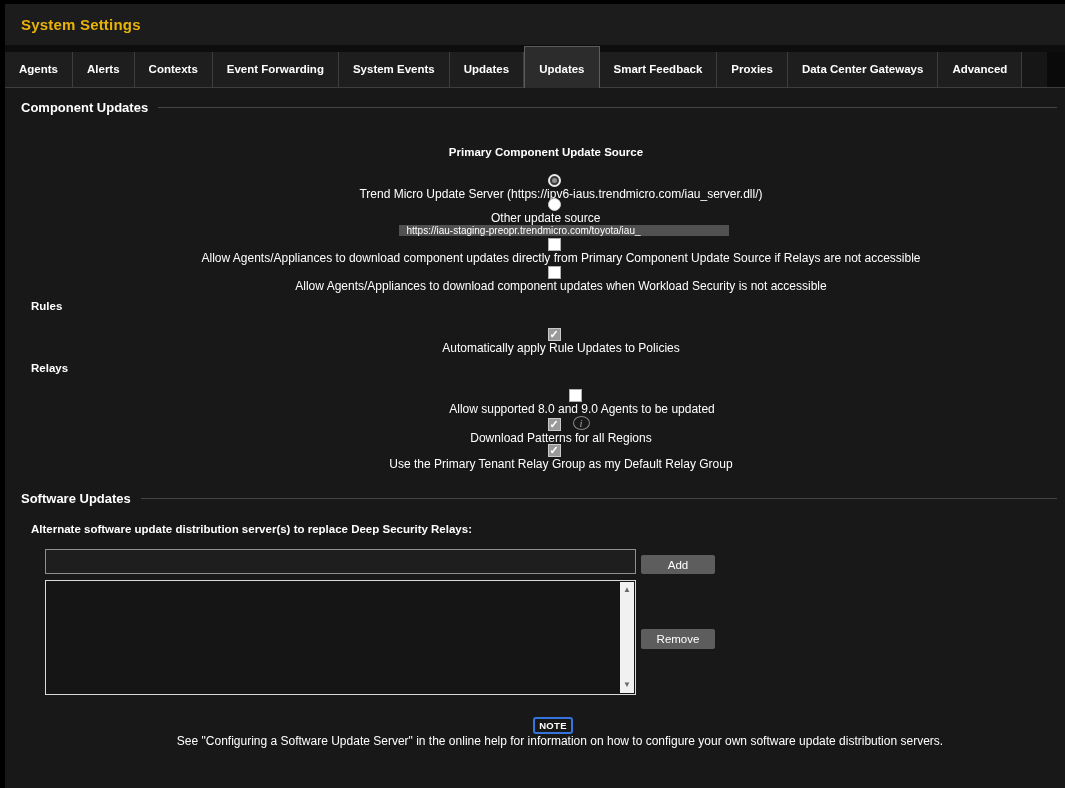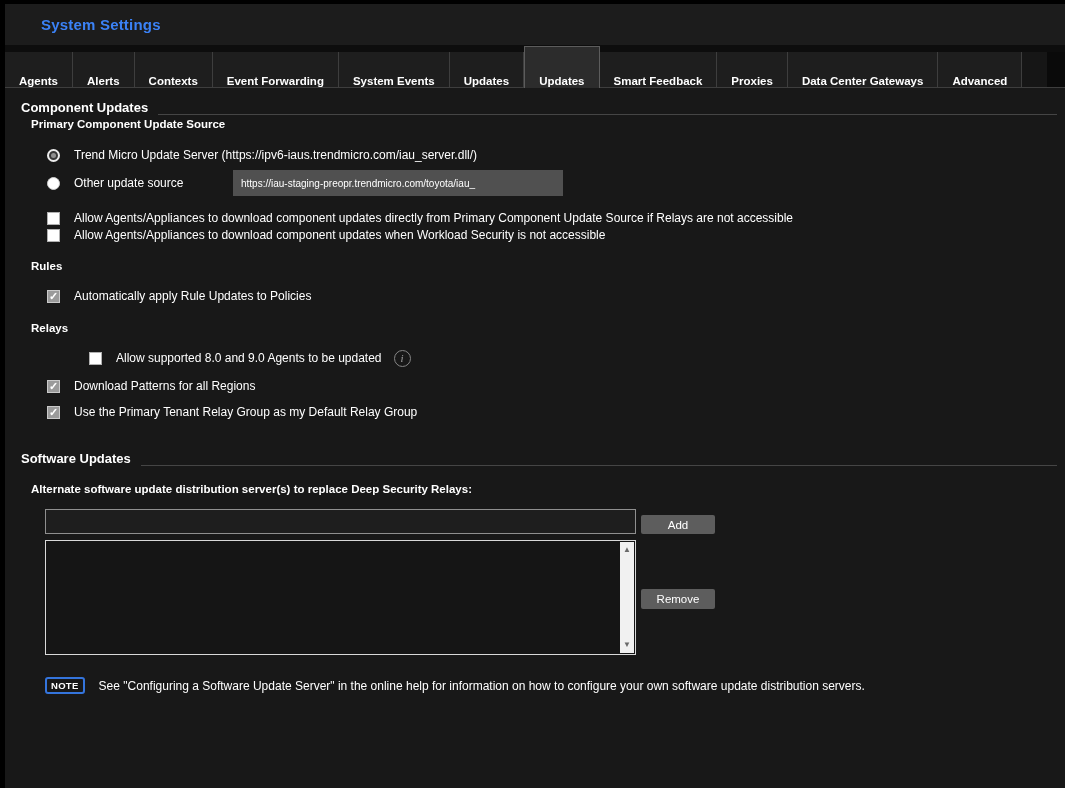--- a/index.html
+++ b/index.html
@@ -2,40 +2,40 @@
 <html><head>
 <meta charset="utf-8">
 <style>
   * { margin:0; padding:0; box-sizing:border-box; }
   html,body { width:1065px; height:788px; background:#000; overflow:hidden;
               font-family:"Liberation Sans", sans-serif; }
   .page { position:absolute; left:5px; top:4px; width:1060px; height:784px; background:#181818; }
 
   
   .titlebar { height:41px; background:#1c1c1c; display:flex; align-items:center; }
-  .titlebar h1 { color:#3b82f6; font-size:15px; font-weight:bold; padding-left:36px; letter-spacing:.2px; }
+  .titlebar h1 { color:#eab308; font-size:15px; font-weight:bold; padding-left:16px; letter-spacing:.2px; }
   .tabgap { height:7px; background:#0d0d0d; }
 
   
   .tabstrip { height:36px; display:flex; background:#131313; position:relative; }
   .tab { background:#1e1e1e; color:#fff; font-size:11.5px; font-weight:bold;
-         line-height:35px; height:36px; padding:12px 14px; border-right:1px solid #3e3e3e;
+         line-height:35px; height:36px; padding:0 14px; border-right:1px solid #3e3e3e;
          border-bottom:1px solid #3e3e3e; white-space:nowrap; cursor:pointer; }
   .tab.active { background:#2c2c2c; border:1px solid #5c5c5c; border-bottom:none;
                 margin-top:-6px; height:42px; line-height:45px; z-index:2; }
   .tab-filler { flex:1; background:#161616; border-bottom:1px solid #3e3e3e; }
   .tab-endblock { width:18px; background:#0a0a0a; border-bottom:1px solid #3e3e3e; }
 
   
   .content { padding:12px 4px 0 16px; color:#fff; }
-  .section-head { display:flex; align-items:flex-end; margin-top:0; }
+  .section-head { display:flex; align-items:center; margin-top:0; }
   .section-head .txt { font-size:13px; font-weight:bold; white-space:nowrap; }
   .section-head .rule { flex:1; height:1px; background:#454545; margin-left:10px; margin-right:4px; }
   .subhead { font-size:11.5px; font-weight:bold; margin-left:10px; }
-  .row { display:flex; align-items:center; margin-left:26px; }
+  .row { display:flex; align-items:center; margin-left:26px;flex-direction:column; }
   .row .lbl { font-size:12px; margin-left:14px; }
 
   
   .radio { width:13px; height:13px; border-radius:50%; flex:0 0 13px; cursor:pointer; position:relative; }
   .radio.selected { background:#383838; border:2px solid #ececec; }
   .radio.selected::after { content:""; position:absolute; left:2px; top:2px; width:5px; height:5px;
                            border-radius:50%; background:#909090; }
   .radio.unselected { background:#fff; border:1px solid #d0d0d0; }
 
   
@@ -60,33 +60,33 @@
          width:74px; cursor:pointer; font-family:"Liberation Sans", sans-serif; }
   .btn-add { height:19px; margin-left:5px; }
   .btn-remove { height:20px; margin-left:5px; margin-top:49px; align-self:flex-start; }
   .list-row { display:flex; margin-left:24px; margin-top:6px; }
   .listbox { width:591px; height:115px; background:#151515; border:1px solid #d9d9d9; position:relative; }
   .sbar { position:absolute; top:1px; right:1px; bottom:1px; width:14px; background:#f1f1f1; }
   .sbar .up, .sbar .down { position:absolute; left:0; width:14px; height:16px; color:#6a6a6a;
         font-size:8px; text-align:center; line-height:16px; cursor:pointer; }
   .sbar .up { top:0; } .sbar .down { bottom:0; }
 
-  .note-row { display:flex; align-items:center; margin-left:24px; margin-top:22px; }
+  .note-row { display:flex; align-items:center; margin-left:24px; margin-top:22px;flex-direction:column; }
   .note-badge { border:2px solid #3474dc; border-radius:3px; padding:1px 4px; color:#fff;
                 font-size:9.5px; font-weight:bold; letter-spacing:.3px; }
   .note-text { font-size:12px; margin-left:14px; }
 
   
   .mt-head1 { margin-top:0; }
-  .mt-primary { margin-top:3px; }
+  .mt-primary { margin-top:31px;text-align:center; }
   .mt-radio1 { margin-top:16px; height:18px; }
   .mt-radio2 { margin-top:6px; height:26px; }
   .mt-secondary { margin-top:17px; }
   .mt-cb1 { margin-top:14px; height:16px; }
-  .mt-cb2 { height:16px;align-items:flex-end; }
+  .mt-cb2 { margin-top:12px; height:16px; }
   .mt-rules { margin-top:18px; }
   .mt-cb3 { margin-top:16px; height:16px; }
   .mt-relays { margin-top:18px; }
   .mt-cb4 { margin-top:15px; height:18px;padding-left:42px; }
   .mt-cb5 { margin-top:11px; height:16px; }
   .mt-cb6 { margin-top:10px; height:16px; }
   .mt-sw { margin-top:31px; }
   .mt-alt { margin-top:17px; }
   .mt-inprow { margin-top:14px; }
 </style>

